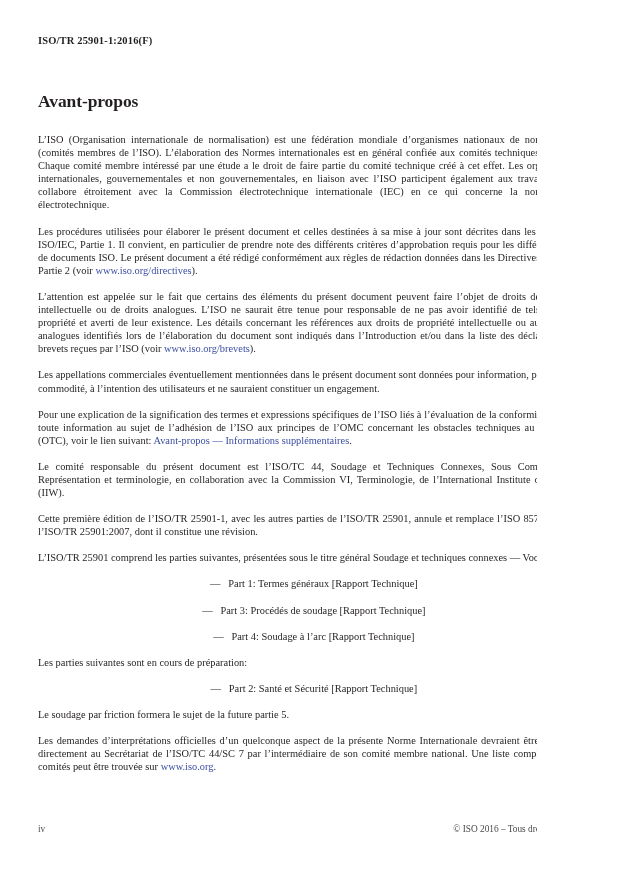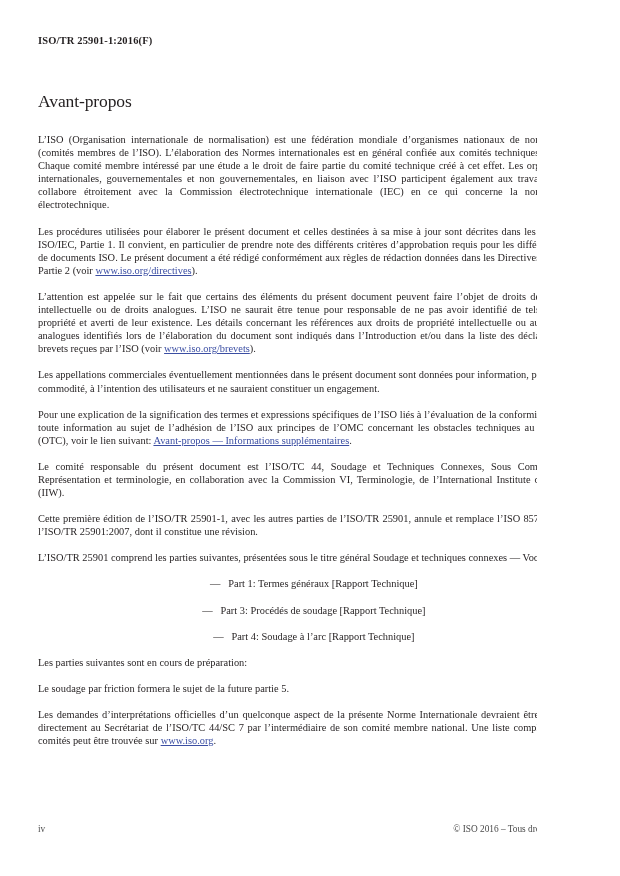--- a/index.html
+++ b/index.html
@@ -28,21 +28,21 @@
   .running-header {
     font-family: "Liberation Serif", "DejaVu Serif", serif;
     font-weight: bold;
     font-size: 10.5px;
     letter-spacing: 0.15px;
     color: #231f20;
     padding-top: 35px;
   }
   .doc-title {
     font-family: "Liberation Serif", "DejaVu Serif", serif;
-    font-weight: normal;
+    font-weight: bold;
     font-size: 17.5px;
     color: #231f20;
     margin-top: 45px;
     margin-bottom: 0;
     letter-spacing: -0.1px;
   }
   p.para {
     font-size: 10.4px;
     line-height: 13.1px;
     text-align: justify;
@@ -71,21 +71,20 @@
   }
   .dash {
     display: inline-block;
     width: 26px;
     text-indent: 0;
   }
   .it {
   }
   a.doclink, .doclink {
     color: #3b4ea3;
-    text-decoration: underline;
     text-underline-offset: 1px;
     cursor: pointer;
   }
   .footer {
     position: absolute;
     left: 38px;
     top: 824px;
     width: 544px;
     display: flex;
     justify-content: space-between;
@@ -131,20 +130,23 @@
       <p class="para"><span>L’ISO/TR 25901 comprend les parties suivantes, présentées sous le titre général </span><span class="it">Soudage et techniques connexes — Vocabulaire</span><span>:</span></p>
 
       <div>
         <p class="list-item"><span class="dash">—</span><span class="it">Part 1: Termes généraux</span><span> [Rapport Technique]</span></p>
         <p class="list-item"><span class="dash">—</span><span class="it">Part 3: Procédés de soudage</span><span> [Rapport Technique]</span></p>
         <p class="list-item"><span class="dash">—</span><span class="it">Part 4: Soudage à l’arc</span><span> [Rapport Technique]</span></p>
       </div>
 
       <p class="para"><span>Les parties suivantes sont en cours de préparation:</span></p>
 
+      <div>
+        <p class="list-item"><span class="dash">—</span><span class="it">Part 2: Santé et Sécurité</span><span> [Rapport Technique]</span></p>
+      </div>
 
       <p class="para"><span>Le soudage par friction formera le sujet de la future partie 5.</span></p>
 
       <p class="para"><span>Les demandes d’interprétations officielles d’un quelconque aspect de la présente Norme Internationale devraient être adressées directement au Secrétariat de l’ISO/TC 44/SC 7 par l’intermédiaire de son comité membre national. Une liste complète de ces comités peut être trouvée sur </span><a class="doclink">www.iso.org</a><span>.</span></p>
 
     </div>
   </div>
 
   <div class="footer">
     <span class="footer-left">iv</span>

